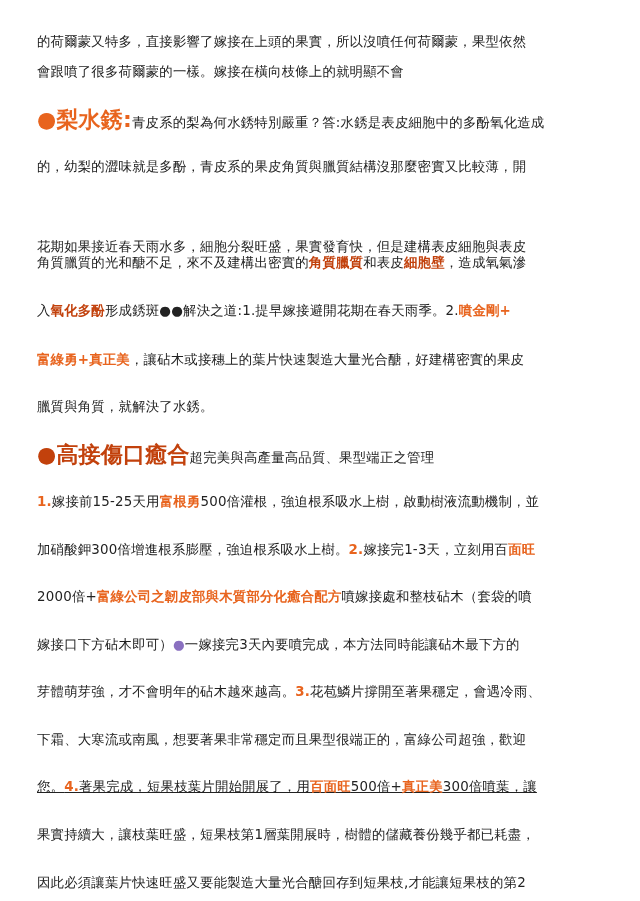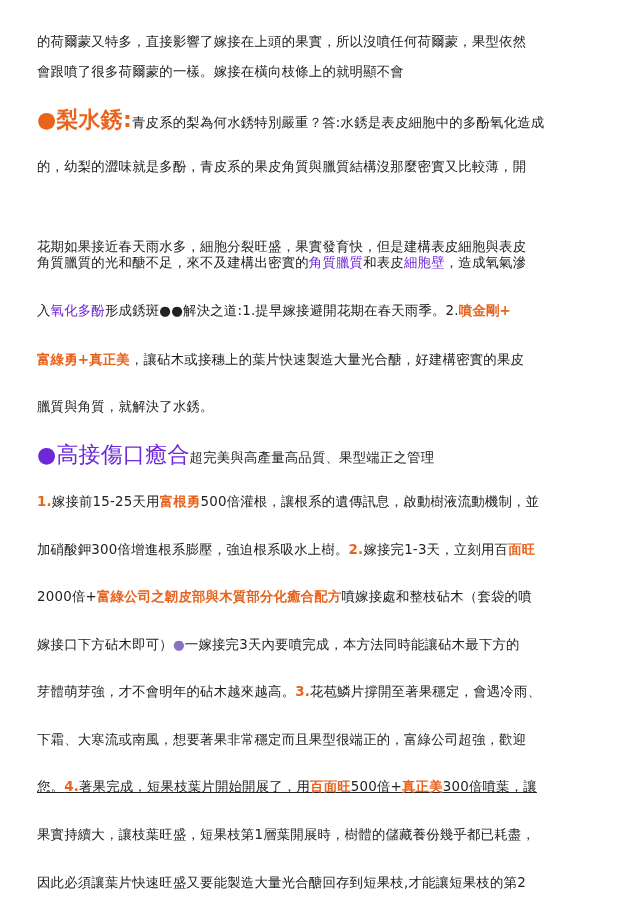--- a/index.html
+++ b/index.html
@@ -1,39 +1,39 @@
 <!DOCTYPE html>
 <html><head>
 <meta charset="utf-8">
 <style>
   html, body { margin: 0; padding: 0; background: #ffffff; }
   body { width: 640px; height: 901px; overflow: hidden; position: relative;
          font-family: "DejaVu Sans", "Liberation Sans", sans-serif; color: #222222; }
   .page { position: absolute; left: 37px; top: 0; width: 570px; }
   .line { position: absolute; left: 0; white-space: nowrap; font-size: 13.4px; line-height: 20px; letter-spacing: 0.2px; }
   .o { color: #e8641e; font-weight: bold; }
-  .p { color: #6d28d9; font-weight: normal; }
+  .p { color: #c2410c; font-weight: bold; }
   .big { font-size: 22px; }
   .dot-p { color: #8a70c0; }
 </style>
 </head>
 <body>
 
 <div class="page" id="page">
     <div class="line" style="top: 12px; margin-top: 20px;"><span>的荷爾蒙又特多，直接影響了嫁接在上頭的果實，所以沒噴任何荷爾蒙，果型依然</span></div>
     <div class="line" style="top: 62px;"><span>會跟噴了很多荷爾蒙的一樣。嫁接在橫向枝條上的就明顯不會</span></div>
     <div class="line" style="top: 110px;"><span class="o big">●梨水銹:</span><span>青皮系的梨為何水銹特別嚴重？答:水銹是表皮細胞中的多酚氧化造成</span></div>
     <div class="line" style="top: 157px; text-align: right;"><span>的，幼梨的澀味就是多酚，青皮系的果皮角質與臘質結構沒那麼密實又比較薄，開</span></div>
     <div class="line" style="top: 205px; margin-top: 32px;"><span>花期如果接近春天雨水多，細胞分裂旺盛，果實發育快，但是建構表皮細胞與表皮</span></div>
     <div class="line" style="top: 253px;"><span>角質臘質的光和醣不足，來不及建構出密實的</span><span class="p">角質臘質</span><span>和表皮</span><span class="p">細胞壁</span><span>，造成氧氣滲</span></div>
     <div class="line" style="top: 301px;"><span>入</span><span class="p">氧化多酚</span><span>形成銹斑●●解決之道:1.提早嫁接避開花期在春天雨季。2.</span><span class="o">噴金剛+</span></div>
     <div class="line" style="top: 350px;"><span class="o">富綠勇+真正美</span><span>，讓砧木或接穗上的葉片快速製造大量光合醣，好建構密實的果皮</span></div>
     <div class="line" style="top: 397px;"><span>臘質與角質，就解決了水銹。</span></div>
     <div class="line" style="top: 445px;"><span class="p big">●高接傷口癒合</span><span>超完美與高產量高品質、果型端正之管理</span></div>
-    <div class="line" style="top: 492px;"><span class="o">1.</span><span>嫁接前15-25天用</span><span class="o">富根勇</span><span>500倍灌根，讓根系的遺傳訊息，啟動樹液流動機制，並</span></div>
+    <div class="line" style="top: 492px;"><span class="o">1.</span><span>嫁接前15-25天用</span><span class="o">富根勇</span><span>500倍灌根，強迫根系吸水上樹，啟動樹液流動機制，並</span></div>
     <div class="line" style="top: 540px;"><span>加硝酸鉀300倍增進根系膨壓，強迫根系吸水上樹。</span><span class="o">2.</span><span>嫁接完1-3天，立刻用百</span><span class="o">面旺</span></div>
     <div class="line" style="top: 587px;"><span>2000倍+</span><span class="o">富綠公司之韌皮部與木質部分化癒合配方</span><span>噴嫁接處和整枝砧木（套袋的噴</span></div>
     <div class="line" style="top: 635px;"><span>嫁接口下方砧木即可）</span><span class="dot-p">●</span><span>一嫁接完3天內要噴完成，本方法同時能讓砧木最下方的</span></div>
     <div class="line" style="top: 682px;"><span>芽體萌芽強，才不會明年的砧木越來越高。</span><span class="o">3.</span><span>花苞鱗片撐開至著果穩定，會遇冷雨、</span></div>
     <div class="line" style="top: 730px;"><span>下霜、大寒流或南風，想要著果非常穩定而且果型很端正的，富綠公司超強，歡迎</span></div>
     <div class="line" style="top: 777px; text-decoration: underline;"><span>您。</span><span class="o">4.</span><span>著果完成，短果枝葉片開始開展了，用</span><span class="o">百面旺</span><span>500倍+</span><span class="o">真正美</span><span>300倍噴葉，讓</span></div>
     <div class="line" style="top: 825px;"><span>果實持續大，讓枝葉旺盛，短果枝第1層葉開展時，樹體的儲藏養份幾乎都已耗盡，</span></div>
     <div class="line" style="top: 873px;"><span>因此必須讓葉片快速旺盛又要能製造大量光合醣回存到短果枝,才能讓短果枝的第2</span></div>
   </div>
 

